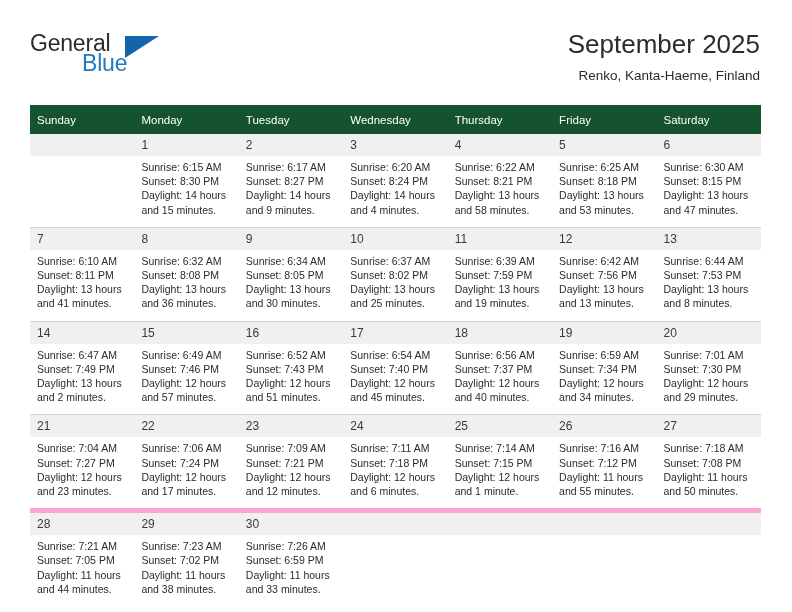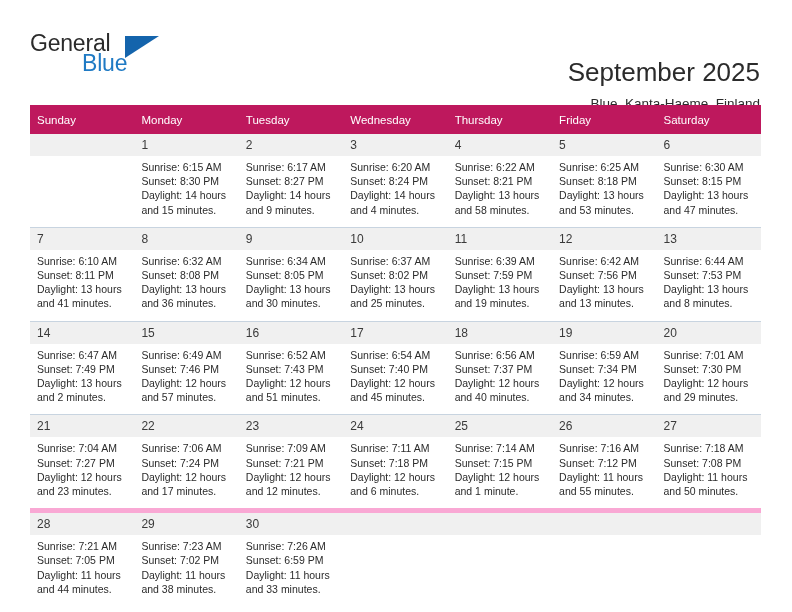--- a/index.html
+++ b/index.html
@@ -71,41 +71,40 @@
     position: absolute;
     right: 0;
     top: 0;
     text-align: right;
   }
   .cal-title {
     font-size: 26px;
     color: #2b2b2b;
     line-height: 32px;
     white-space: nowrap;
-    margin-top: 28px;
   }
   .cal-subtitle {
     font-size: 13.5px;
     color: #2b2b2b;
     line-height: 20px;
     margin-top: 6px;
     white-space: nowrap;
   }
 
   
   .calendar {
     position: absolute;
     left: 30px;
     top: 105px;
     width: 731px;
     border-collapse: collapse;
     table-layout: fixed;
   }
   .calendar th {
-    background: #be185d;
+    background: #14532d;
     color: #ffffff;
     font-size: 11.5px;
     font-weight: normal;
     text-align: left;
     padding: 5px 0 5px 7px;
     height: 19px;
     vertical-align: middle;
   }
   .calendar td {
     width: 104.4px;
@@ -158,21 +157,21 @@
   <div class="header">
 
     <div class="brand">
       <span class="brand-general">General</span>
       <span class="brand-triangle"></span>
       <span class="brand-blue">Blue</span>
     </div>
 
     <div class="title-block">
       <div class="cal-title">September 2025</div>
-      <div class="cal-subtitle">Blue, Kanta-Haeme, Finland</div>
+      <div class="cal-subtitle">Renko, Kanta-Haeme, Finland</div>
     </div>
 
   </div>
 
   <table class="calendar">
     <thead>
       <tr>
         <th>Sunday</th>
         <th>Monday</th>
         <th>Tuesday</th>

